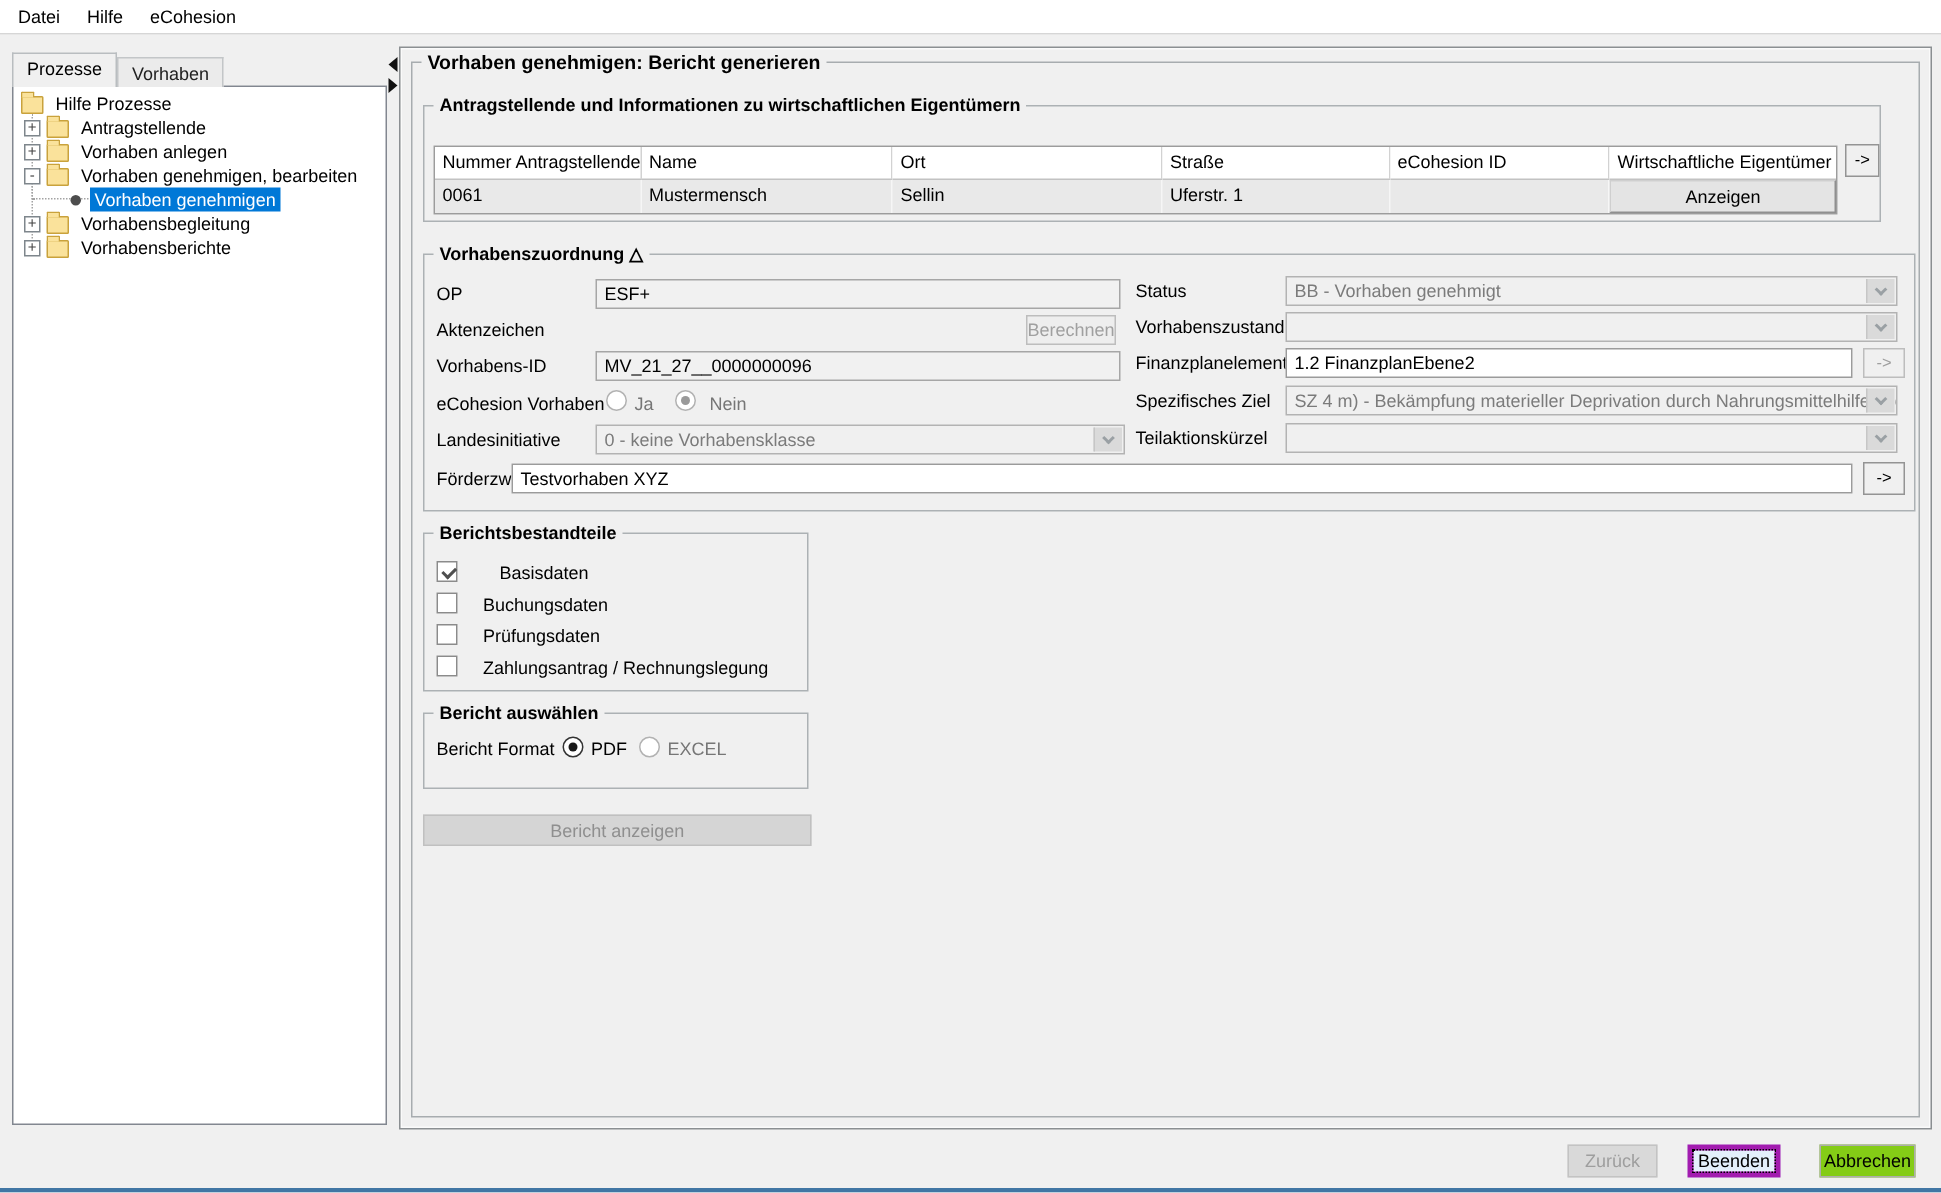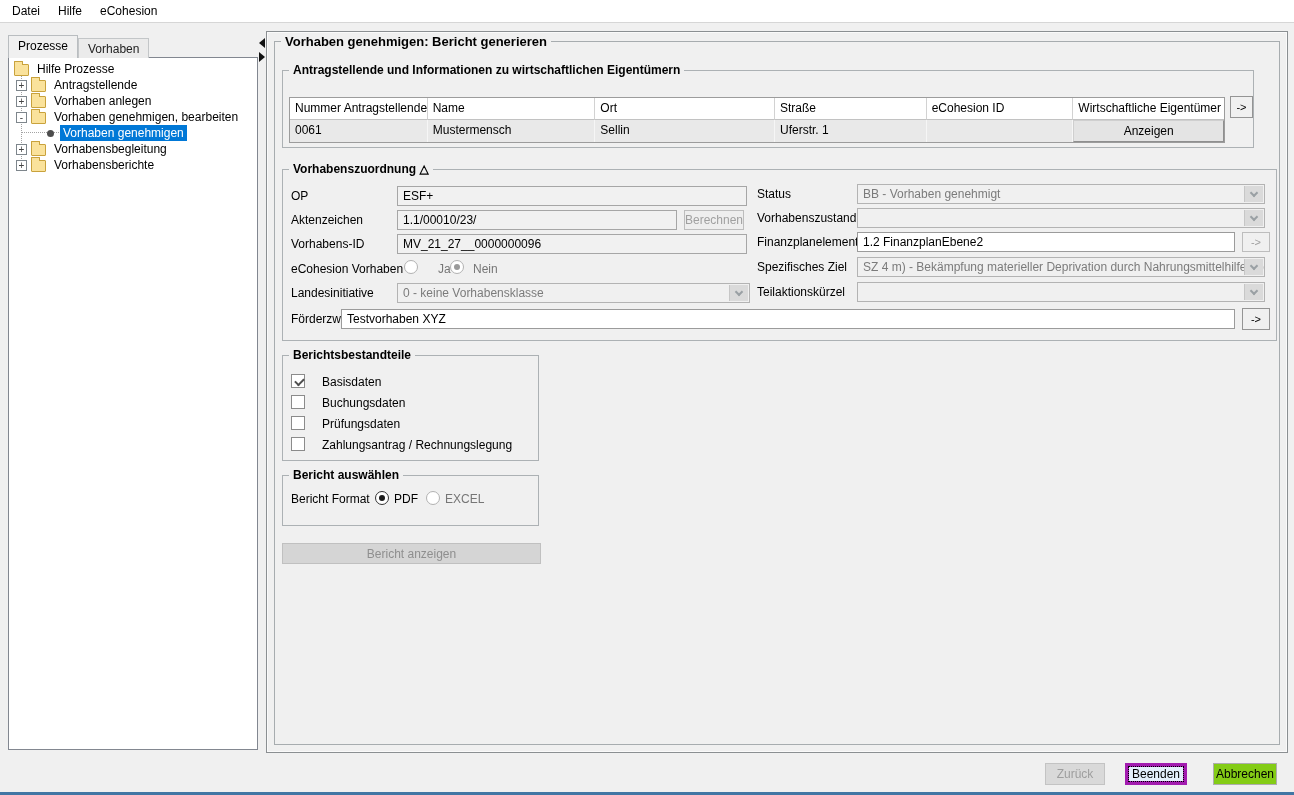--- a/index.html
+++ b/index.html
@@ -204,29 +204,28 @@
       <button class="sq-btn" style="left:947px; top:25px;">-&gt;</button>
     </div>
 
     <div class="groupbox gb-assignment">
       <span class="gb-title">Vorhabenszuordnung △</span>
 
       <span class="flabel" style="left:8px; top:19px;">OP</span>
       <div class="field ro" style="left:114px; top:16px; width:350px;">ESF+</div>
 
       <span class="flabel" style="left:8px; top:43px;">Aktenzeichen</span>
-      <div class="field ro" style="left:114px; top:40px; width:280px;">1.1/00010/23/</div>
       <button class="btn dis" style="left:401px; top:40px; width:60px; height:20px;">Berechnen</button>
 
       <span class="flabel" style="left:8px; top:67px;">Vorhabens-ID</span>
       <div class="field ro" style="left:114px; top:64px; width:350px;">MV_21_27__0000000096</div>
 
       <span class="flabel" style="left:8px; top:92px;">eCohesion Vorhaben</span>
       <span class="radio disabled" style="left:121px; top:90px;"></span>
-      <span class="flabel lbl-gray" style="left:155px; top:92px;">Ja</span>
+      <span class="flabel lbl-gray" style="left:140px; top:92px;">Ja</span>
       <span class="radio disabled sel" style="left:167px; top:90px;"></span>
       <span class="flabel lbl-gray" style="left:190px; top:92px;">Nein</span>
 
       <span class="flabel" style="left:8px; top:116px;">Landesinitiative</span>
       <div class="field dd" style="left:114px; top:113px; width:353px;">
         <span>0 - keine Vorhabensklasse</span>
         <span class="dd-btn">
             <i class="chev"></i>
           </span>
       </div>
@@ -268,21 +267,21 @@
         <span></span>
         <span class="dd-btn">
             <i class="chev"></i>
           </span>
       </div>
     </div>
 
     <div class="groupbox gb-parts">
       <span class="gb-title">Berichtsbestandteile</span>
       <span class="cb checked" style="left:8px; top:18px;"></span>
-      <span class="flabel" style="left:39px; top:19px;text-align:center;">Basisdaten</span>
+      <span class="flabel" style="left:50px; top:19px;text-align:center;">Basisdaten</span>
       <span class="cb" style="left:8px; top:39px;"></span>
       <span class="flabel" style="left:39px; top:40px;">Buchungsdaten</span>
       <span class="cb" style="left:8px; top:60px;"></span>
       <span class="flabel" style="left:39px; top:61px;">Prüfungsdaten</span>
       <span class="cb" style="left:8px; top:81px;"></span>
       <span class="flabel" style="left:39px; top:82px;">Zahlungsantrag / Rechnungslegung</span>
     </div>
 
     <div class="groupbox gb-select">
       <span class="gb-title">Bericht auswählen</span>

